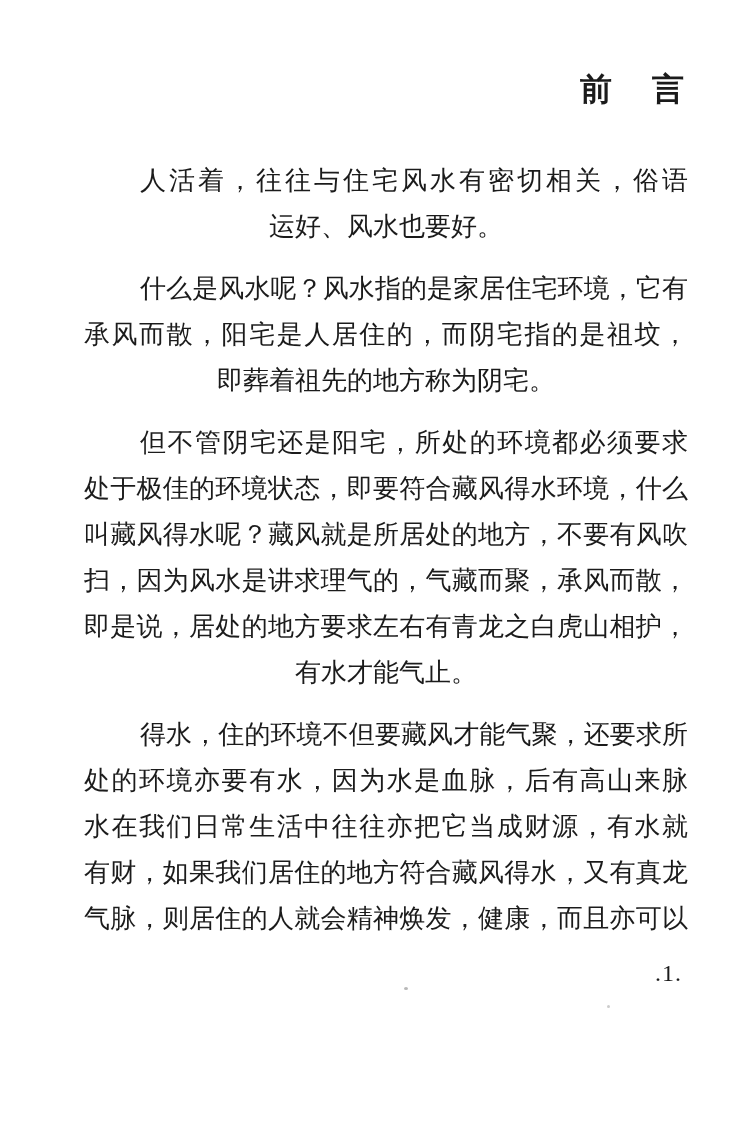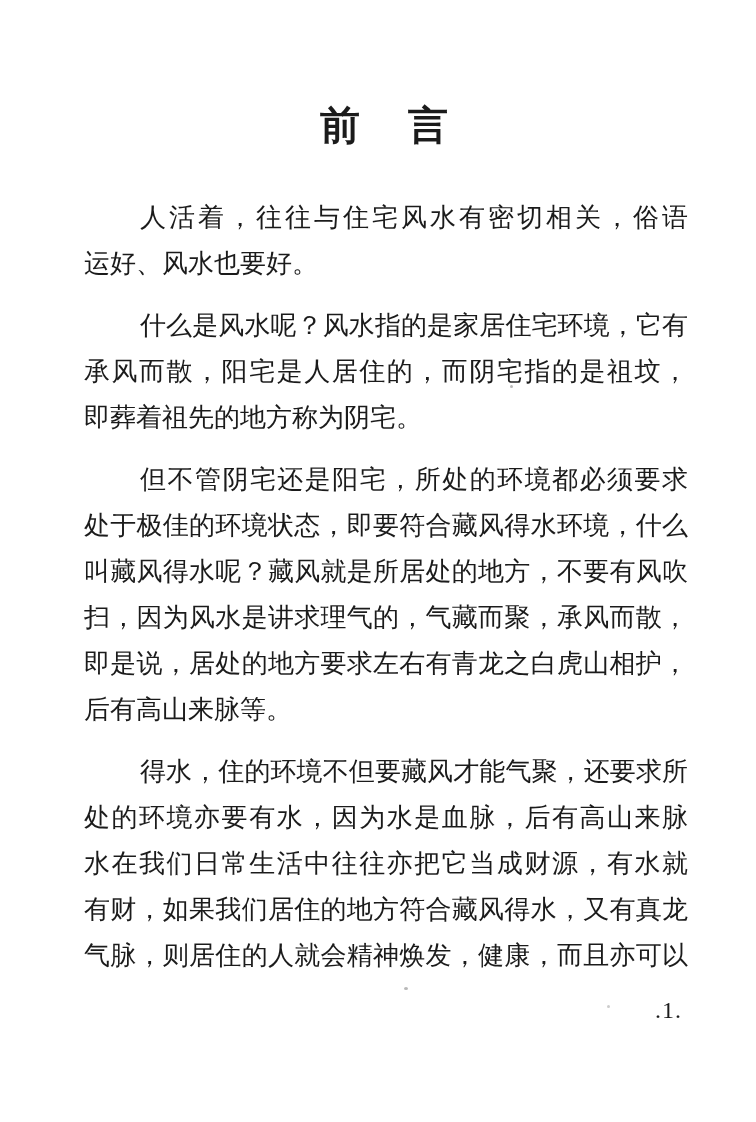--- a/index.html
+++ b/index.html
@@ -16,37 +16,38 @@
     font-family: "Liberation Serif", "DejaVu Serif", serif;
     overflow: hidden;
   }
   .column {
     position: absolute;
     left: 84px;
     top: 0;
     width: 604px;
   }
   .title {
-    margin-top: 100px;
+    margin-top: 63px;
     height: 52px;
     line-height: 52px;
-    text-align: center;
-    font-size: 40px;
+    text-align: right;
+    font-size: 32px;
     font-weight: bold;
     letter-spacing: 4px;
     white-space: nowrap;
   }
   .body-text {
     margin-top: 43px;
   }
   .line {
     height: 46px;
     line-height: 46px;
     font-size: 26px;
     overflow: hidden;
+    text-align: center;
   }
   .line.fill {
     text-align: justify;
     text-align-last: justify;
     text-justify: inter-character;
   }
   .line.indent {
     padding-left: 56px;
   }
   .line.para {
@@ -84,21 +85,21 @@
         <div class="line fill indent">人活着，往往与住宅风水有密切相关，俗语</div>
         <div class="line">运好、风水也要好。</div>
         <div class="line fill indent para">什么是风水呢？风水指的是家居住宅环境，它有</div>
         <div class="line fill">承风而散，阳宅是人居住的，而阴宅指的是祖坟，</div>
         <div class="line">即葬着祖先的地方称为阴宅。</div>
         <div class="line fill indent para">但不管阴宅还是阳宅，所处的环境都必须要求</div>
         <div class="line fill">处于极佳的环境状态，即要符合藏风得水环境，什么</div>
         <div class="line fill">叫藏风得水呢？藏风就是所居处的地方，不要有风吹</div>
         <div class="line fill">扫，因为风水是讲求理气的，气藏而聚，承风而散，</div>
         <div class="line fill">即是说，居处的地方要求左右有青龙之白虎山相护，</div>
-        <div class="line">后有高山来脉等。</div>
+        <div class="line">有水才能气止。</div>
         <div class="line fill indent para">得水，住的环境不但要藏风才能气聚，还要求所</div>
         <div class="line fill">处的环境亦要有水，因为水是血脉，后有高山来脉等，</div>
         <div class="line fill">水在我们日常生活中往往亦把它当成财源，有水就</div>
         <div class="line fill">有财，如果我们居住的地方符合藏风得水，又有真龙</div>
         <div class="line fill">气脉，则居住的人就会精神焕发，健康，而且亦可以</div>
       </div>
     <div class="page-number">.1.</div>
   </div>
   <div class="speck s1"></div>
   <div class="speck s2"></div>

